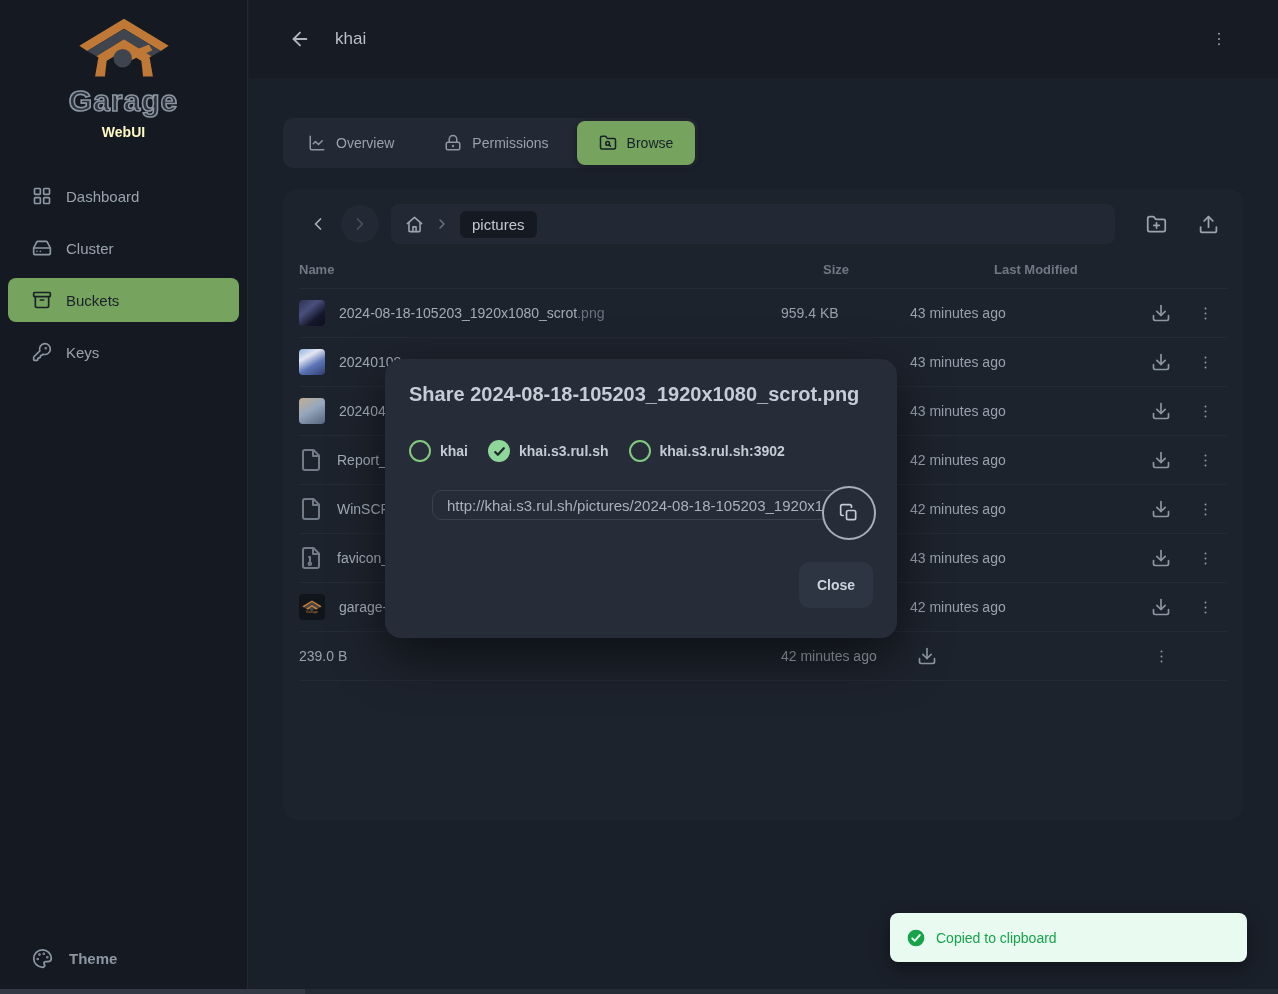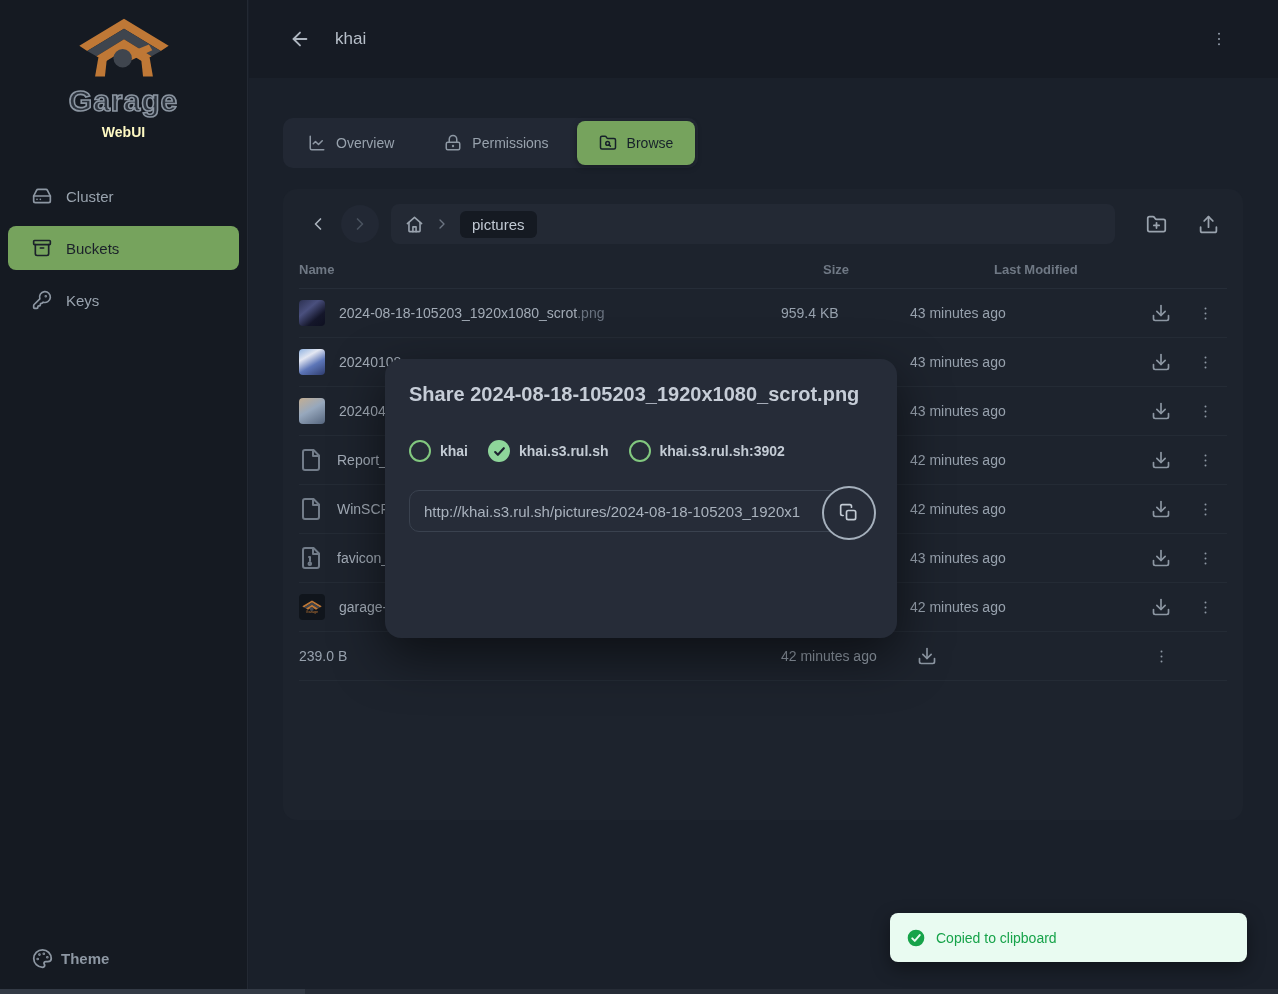--- a/index.html
+++ b/index.html
@@ -15,21 +15,21 @@
   .brand-title { font-size:30px; font-weight:bold; color:#2b323c; letter-spacing:1px;
                  -webkit-text-stroke:1.6px #8b95a1; margin-top:2px; }
   .brand-sub { font-size:14px; font-weight:bold; color:#fef9c3; margin-top:6px; }
   .nav { margin-top:34px; padding:0 8px; display:flex; flex-direction:column; gap:8px; }
   .nav-item { display:flex; align-items:center; gap:14px; height:44px; padding:0 24px;
               border-radius:8px; color:#99a3ae; font-size:15px; cursor:pointer; }
   .nav-item .icon { display:flex; color:#8d97a3; }
   .nav-item.active { background:#76a35d; color:#1b212a; }
   .nav-item.active .icon { color:#1b212a; }
   .theme-item { position:absolute; left:8px; right:8px; bottom:14px; display:flex;
-                align-items:center; gap:8px; height:44px; padding:0 24px; border-radius:8px;
+                align-items:center; gap:16px; height:44px; padding:0 24px; border-radius:8px;
                 color:#8d97a3; font-size:15px; font-weight:bold; cursor:pointer;text-align:center; }
   svg { display:block; }
 
   
   .main { position:absolute; left:249px; top:0; right:0; bottom:0; background:#1a202a; }
   .topbar { height:78px; background:#161b24; display:flex; align-items:center; padding:0 42px 0 34px; }
   .back-btn { width:34px; height:34px; display:grid; place-items:center; color:#aeb6c0;
               border-radius:8px; cursor:pointer; }
   .page-title { margin-left:18px; font-size:17px; color:#b7bfc9; }
   .topbar-spacer { flex:1; }
@@ -85,23 +85,23 @@
            background:#262c38; border-radius:16px; padding:24px; z-index:20;
            box-shadow:0 18px 50px rgba(0,0,0,.55); }
   .modal-title { font-size:20px; font-weight:bold; color:#c6cdd7; }
   .radio-row { display:flex; align-items:center; gap:20px; margin-top:34px; }
   .radio-opt { display:flex; align-items:center; gap:9px; cursor:pointer; }
   .radio { width:22px; height:22px; border-radius:50%; border:2px solid #82c87f;
            display:grid; place-items:center; flex:0 0 auto; }
   .radio.checked { border:none; background:#8ed69a; }
   .radio-label { font-size:14px; font-weight:bold; color:#c3cbd4; }
   .url-wrap { position:relative; margin-top:28px; height:46px; }
-  .url-input { width:431px; height:42px; background:transparent; border:1px solid #3a424f;
+  .url-input { width:431px; height:30px; background:transparent; border:1px solid #3a424f;
                border-radius:10px; color:#a9b2bd; font-size:15px; padding:0 14px;
-               font-family:inherit; outline:none; overflow:hidden; }
+               font-family:inherit; outline:none; overflow:hidden;margin-left:23px; }
   .copy-btn { position:absolute; left:413px; top:50%; transform:translateY(-50%);
               width:54px; height:54px; border-radius:50%; background:#262c38;
               border:2px solid #a5b0bc; color:#c3cbd4; display:grid; place-items:center;
               cursor:pointer; }
   .modal-actions { display:flex; justify-content:flex-end; margin-top:26px; }
   .close-btn { min-width:68px; height:46px; background:#2e3542; border:none; border-radius:10px;
                color:#ccd4dd; font-size:14px; font-weight:bold; font-family:inherit;
                padding:0 18px; cursor:pointer; }
 
   
@@ -126,20 +126,31 @@
         <polygon points="70,35 112,61 98,69 70,52 42,69 28,61" fill="#bf7836"></polygon>
         <polygon points="31,63 45,55 41,92 26,92" fill="#bf7836"></polygon>
         <polygon points="109,63 95,55 99,92 114,92" fill="#bf7836"></polygon>
         <polygon points="76,56 108,43 113,52 81,67" fill="#bf7836"></polygon>
         <circle cx="68" cy="64" r="14" fill="#3f454e"></circle>
       </svg>
       <div class="brand-title">Garage</div>
       <div class="brand-sub">WebUI</div>
     </div>
     <nav class="nav" id="nav-list">
+        <div class="nav-item">
+          <span class="icon">
+            <svg width="20" height="20" viewBox="0 0 24 24" fill="none" stroke="currentColor" stroke-width="2" stroke-linecap="round" stroke-linejoin="round">
+              <rect x="3" y="3" width="7" height="7" rx="1"></rect>
+              <rect x="14" y="3" width="7" height="7" rx="1"></rect>
+              <rect x="14" y="14" width="7" height="7" rx="1"></rect>
+              <rect x="3" y="14" width="7" height="7" rx="1"></rect>
+            </svg>
+          </span>
+          <span>Dashboard</span>
+        </div>
         <div class="nav-item">
           <span class="icon">
             <svg width="20" height="20" viewBox="0 0 24 24" fill="none" stroke="currentColor" stroke-width="2" stroke-linecap="round" stroke-linejoin="round">
               <line x1="22" y1="12" x2="2" y2="12"></line>
               <path d="M5.45 5.11 2 12v6a2 2 0 0 0 2 2h16a2 2 0 0 0 2-2v-6l-3.45-6.89A2 2 0 0 0 16.76 4H7.24a2 2 0 0 0-1.79 1.11Z"></path>
               <line x1="6" y1="16" x2="6.01" y2="16"></line>
               <line x1="10" y1="16" x2="10.01" y2="16"></line>
             </svg>
           </span>
           <span>Cluster</span>
@@ -507,20 +518,23 @@
       </div>
     <div class="url-wrap">
       <input class="url-input" readonly="" value="http://khai.s3.rul.sh/pictures/2024-08-18-105203_1920x1" style="">
       <button class="copy-btn" id="copy-btn">
           <svg width="20" height="20" viewBox="0 0 24 24" fill="none" stroke="currentColor" stroke-width="2" stroke-linecap="round" stroke-linejoin="round">
             <rect x="9" y="9" width="11" height="11" rx="2"></rect>
             <path d="M5 15H4a2 2 0 0 1-2-2V4a2 2 0 0 1 2-2h9a2 2 0 0 1 2 2v1"></path>
           </svg>
         </button>
     </div>
+    <div class="modal-actions">
+      <button class="close-btn">Close</button>
+    </div>
   </div>
 
   <div class="toast">
     <span id="toast-icon">
         <svg width="20" height="20" viewBox="0 0 24 24">
           <circle cx="12" cy="12" r="10" fill="#17a34a"></circle>
           <path d="m7.5 12.5 3 3 6-7" fill="none" stroke="#e9fbf1" stroke-width="2.4" stroke-linecap="round" stroke-linejoin="round"></path>
         </svg>
       </span>
     <span class="toast-text">Copied to clipboard</span>

